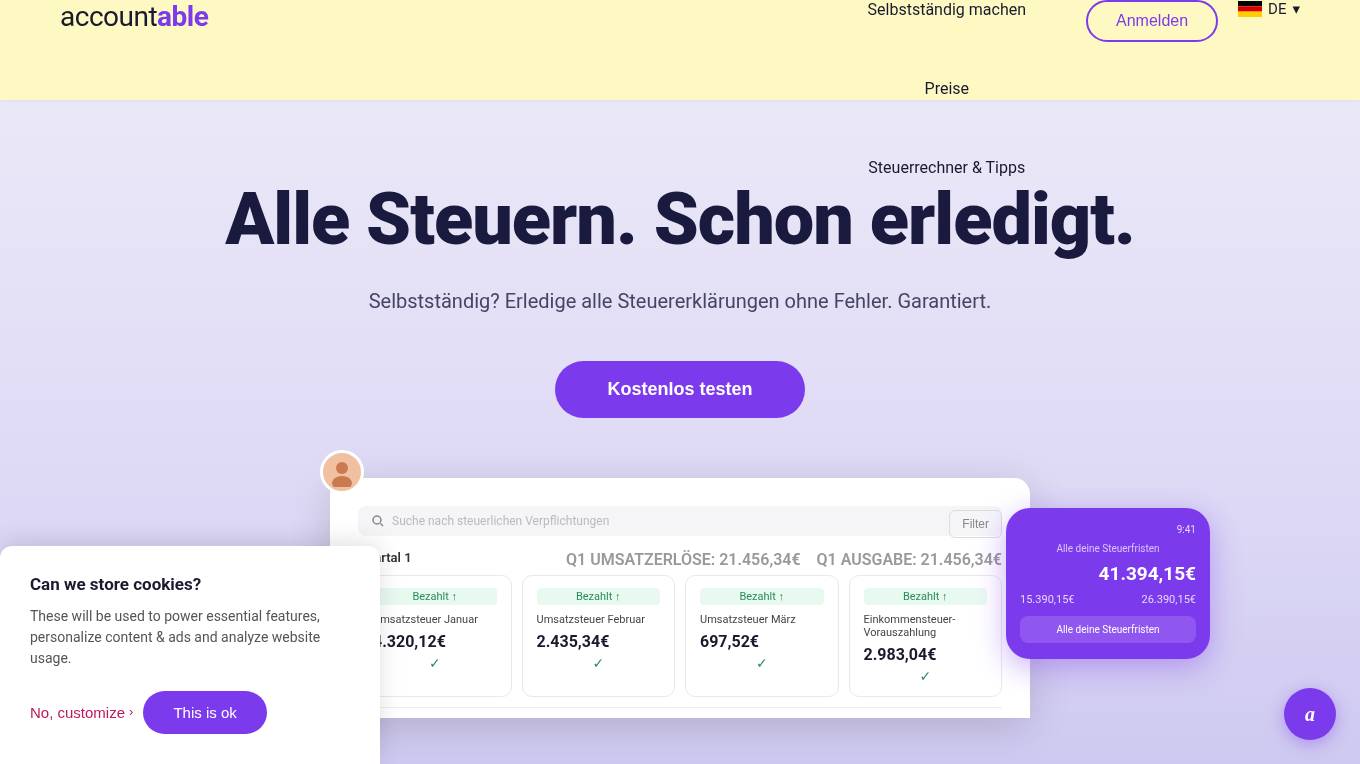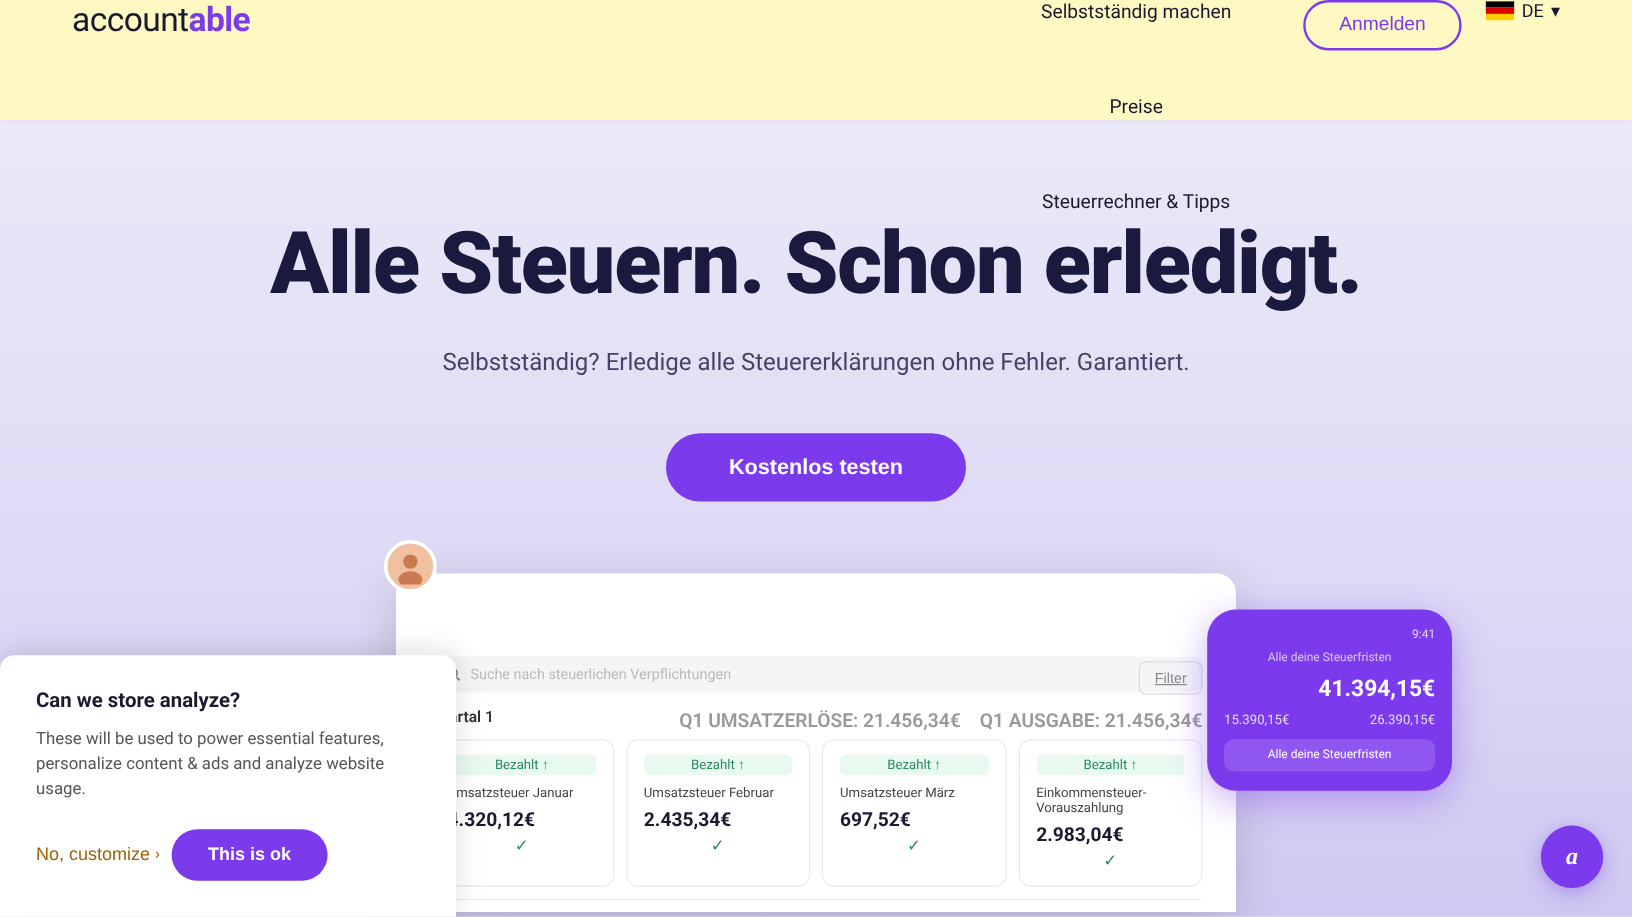--- a/index.html
+++ b/index.html
@@ -157,21 +157,20 @@
     .filter-btn {
       position: absolute;
       right: 28px;
       background: none;
       border: 1px solid #ddd;
       border-radius: 6px;
       padding: 6px 12px;
       font-size: 12px;
       color: #888;
       cursor: pointer;
-      text-decoration: underline;
     }
     .quartal-header {
       font-size: 13px;
       font-weight: 600;
       color: #333;
       margin-bottom: 6px;
       display: flex;
       justify-content: space-between;
     }
     .quartal-meta { font-size: 16px; color: #999; }
@@ -300,36 +299,36 @@
       margin-bottom: 22px;
     }
     .cookie-buttons {
       display: flex;
       gap: 10px;
       align-items: center;
     }
     .btn-no {
       background: none;
       border: none;
-      color: #a16207;
+      color: #be185d;
       font-size: 15px;
       cursor: pointer;
       display: flex;
       align-items: flex-start;
       gap: 4px;
       font-weight: 400;
     }
     .btn-ok {
       background: #7c3aed;
       color: #fff;
       border: none;
       padding: 13px 30px;
       border-radius: 50px;
       font-size: 15px;
-      font-weight: 700;
+      font-weight: 400;
       cursor: pointer;
     }
   </style>
 </head>
 <body>
 
 <nav class="navbar">
   <div class="logo">
     <span class="logo-text">
       <span>account</span><span class="accent">able</span>
@@ -364,21 +363,21 @@
         <svg width="30" height="30" viewBox="0 0 30 30" fill="none">
           <circle cx="15" cy="11" r="6" fill="#c97a50"></circle>
           <ellipse cx="15" cy="26" rx="10" ry="7" fill="#c97a50"></ellipse>
         </svg>
       </div>
     </div>
 
     <div class="app-window">
 
 
-      <div style="position:relative; margin-bottom:14px;margin-top:41px;">
+      <div style="position:relative; margin-bottom:14px;">
         <div class="app-search">
           <svg width="12" height="12" viewBox="0 0 12 12" fill="none">
             <circle cx="5" cy="5" r="4" stroke="#888" stroke-width="1.5"></circle>
             <line x1="8.5" y1="8.5" x2="11" y2="11" stroke="#888" stroke-width="1.5"></line>
           </svg>
           <span style="color:#bbb;font-size:12px;">Suche nach steuerlichen Verpflichtungen</span>
         </div>
         <button class="filter-btn" style="position:absolute;right:0;top:4px;">Filter</button>
       </div>
 
@@ -432,21 +431,21 @@
         <span>26.390,15€</span>
       </div>
       <div class="mobile-footer">
         <span>Alle deine Steuerfristen</span>
       </div>
     </div>
   </div>
 </section>
 
 <div class="cookie-banner">
-  <div class="cookie-title">Can we store analyze?</div>
+  <div class="cookie-title">Can we store cookies?</div>
   <div class="cookie-text">These will be used to power essential features, personalize content &amp; ads and analyze website usage.</div>
   <div class="cookie-buttons">
     <button class="btn-no">
       <span>No, customize</span>
       <span style="font-size:13px;">›</span>
     </button>
     <button class="btn-ok">This is ok</button>
   </div>
 </div>
 

